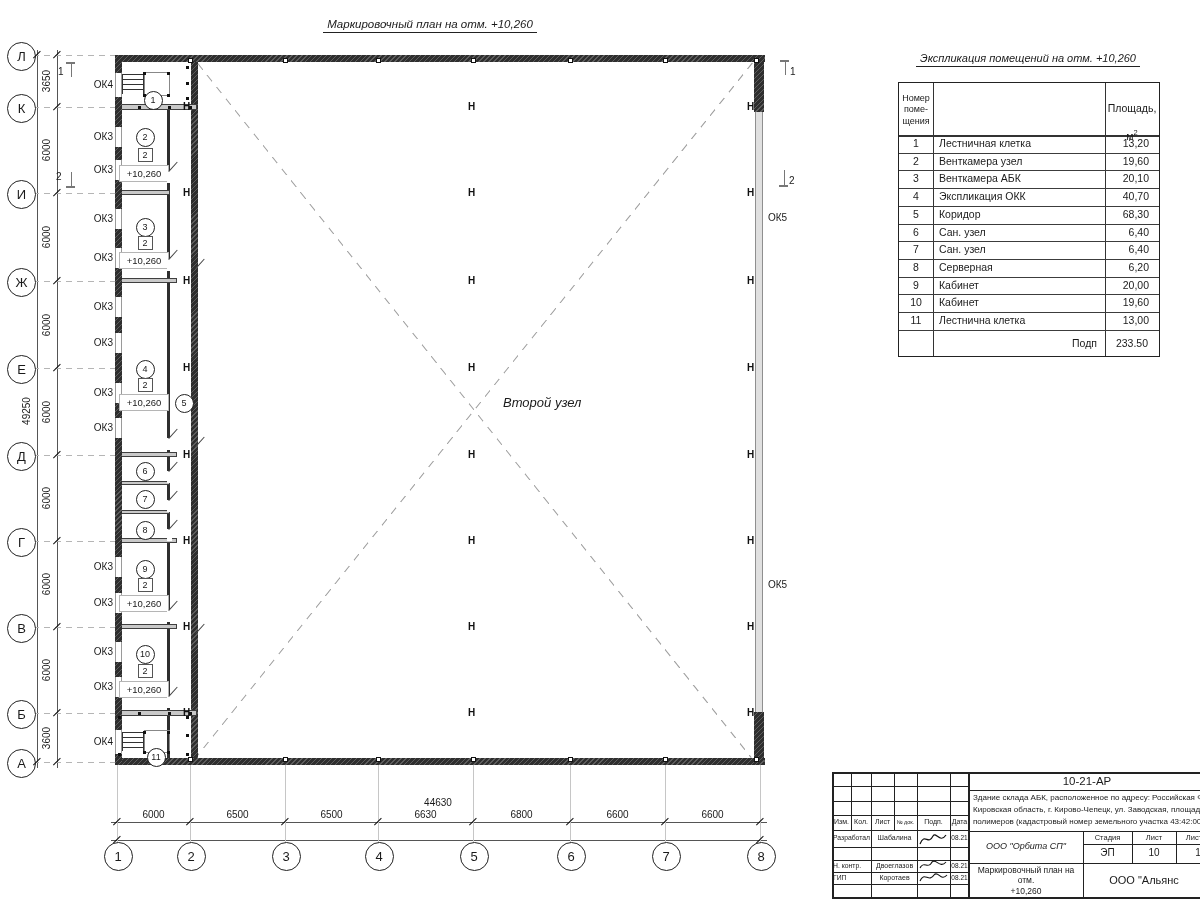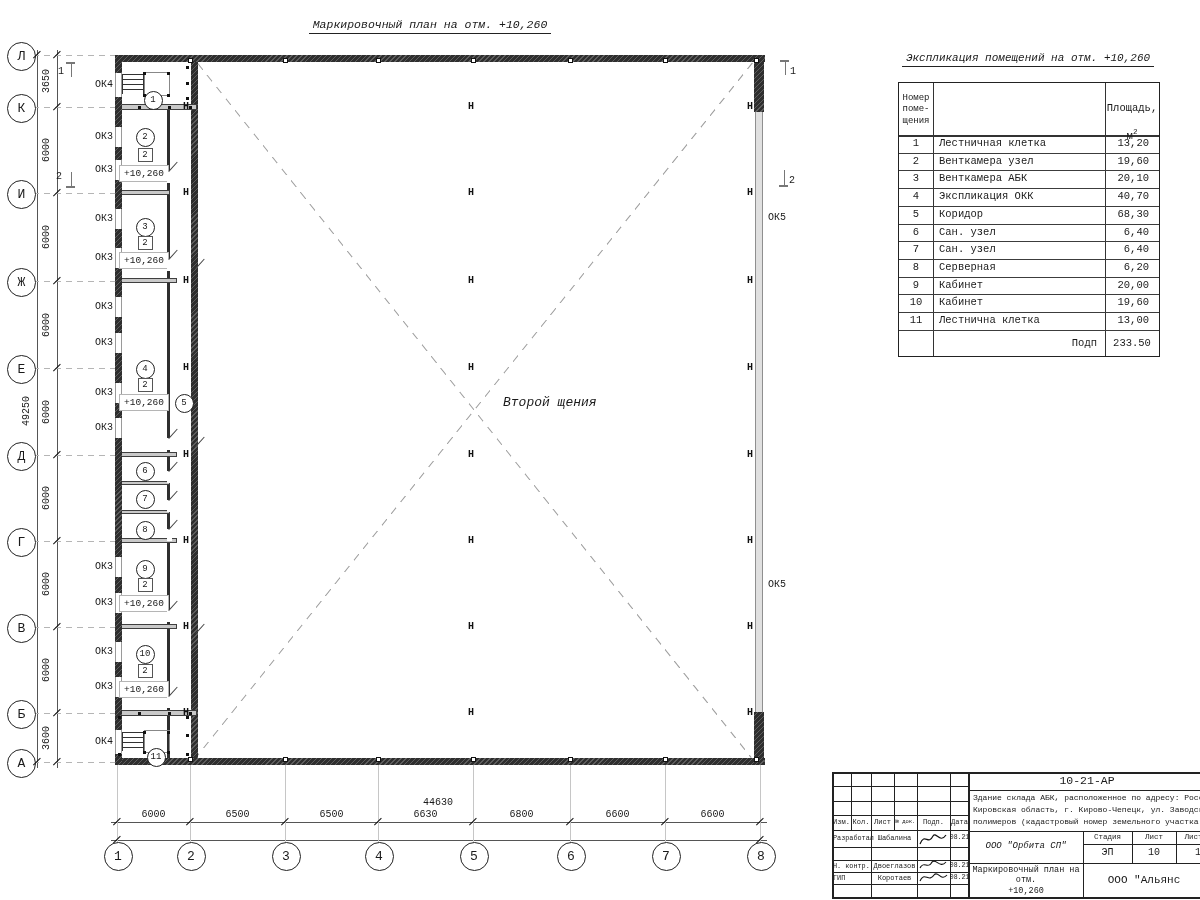--- a/index.html
+++ b/index.html
@@ -1,17 +1,17 @@
 <!DOCTYPE html>
 <html><head>
 <meta charset="utf-8">
 <style>
   html,body{margin:0;padding:0;background:#888;}
   #sheet{position:relative;width:1200px;height:900px;background:#ffffff;overflow:hidden;
-         font-family:Liberation Mono, monospace;color:#1a1a1a;}
+         font-family:Liberation Sans, sans-serif;color:#1a1a1a;}
   .abs{position:absolute;}
   .lbl{position:absolute;font-size:10px;white-space:nowrap;color:#1a1a1a;}
   .wall{position:absolute;background:repeating-linear-gradient(135deg,#2e2e2e 0 2.5px,#5d5d5d 2.5px 3.5px);}
   .gwall{position:absolute;background:#c9c9c9;border:1px solid #3f3f3f;box-sizing:border-box;}
   .thinwall{position:absolute;background:#2f2f2f;}
   .axcirc{position:absolute;width:27px;height:27px;border:1.2px solid #222;border-radius:50%;
           background:#fff;display:flex;align-items:center;justify-content:center;font-size:13px;}
   .colcirc{position:absolute;width:17px;height:17px;border:1px solid #222;border-radius:50%;
            background:#fff;display:flex;align-items:center;justify-content:center;font-size:9px;}
   .tag{position:absolute;width:13px;height:12px;border:1px solid #555;background:#fff;
@@ -42,21 +42,21 @@
 <body>
 
 <div id="sheet">
 
   <div class="title-line" style="left:300px;top:18px;width:260px;">
     <span>Маркировочный план на отм. +10,260</span>
   </div>
 
   <div class="xdiag" style="left:198px;top:63px;width:888px;transform:rotate(51.43deg);"></div>
   <div class="xdiag" style="left:753px;top:63px;width:888px;transform:rotate(128.7deg);"></div>
-  <div class="lbl" style="left:503px;top:395px;font-style:italic;font-size:13px;">Второй щения</div>
+  <div class="lbl" style="left:503px;top:395px;font-style:italic;font-size:13px;">Второй узел</div>
 
   <div class="wall" style="left:115px;top:55px;width:650px;height:7px;"></div>
   <div class="wall" style="left:115px;top:758px;width:650px;height:7px;"></div>
   <div class="wall" style="left:754px;top:55px;width:10px;height:57px;"></div>
   <div class="abs" style="left:755px;top:112px;width:8px;height:600px;background:#e0e0e0;border-left:1px solid #8f8f8f;border-right:1px solid #8f8f8f;box-sizing:border-box;"></div>
   <div class="wall" style="left:754px;top:712px;width:10px;height:53px;"></div>
 
   <div class="abs" style="left:115px;top:55px;width:7px;height:710px;background:#fff;border-left:1px solid #9a9a9a;border-right:1px solid #9a9a9a;box-sizing:border-box;"></div>
 
   <div class="wall" style="left:191px;top:62px;width:7px;height:696px;"></div>

